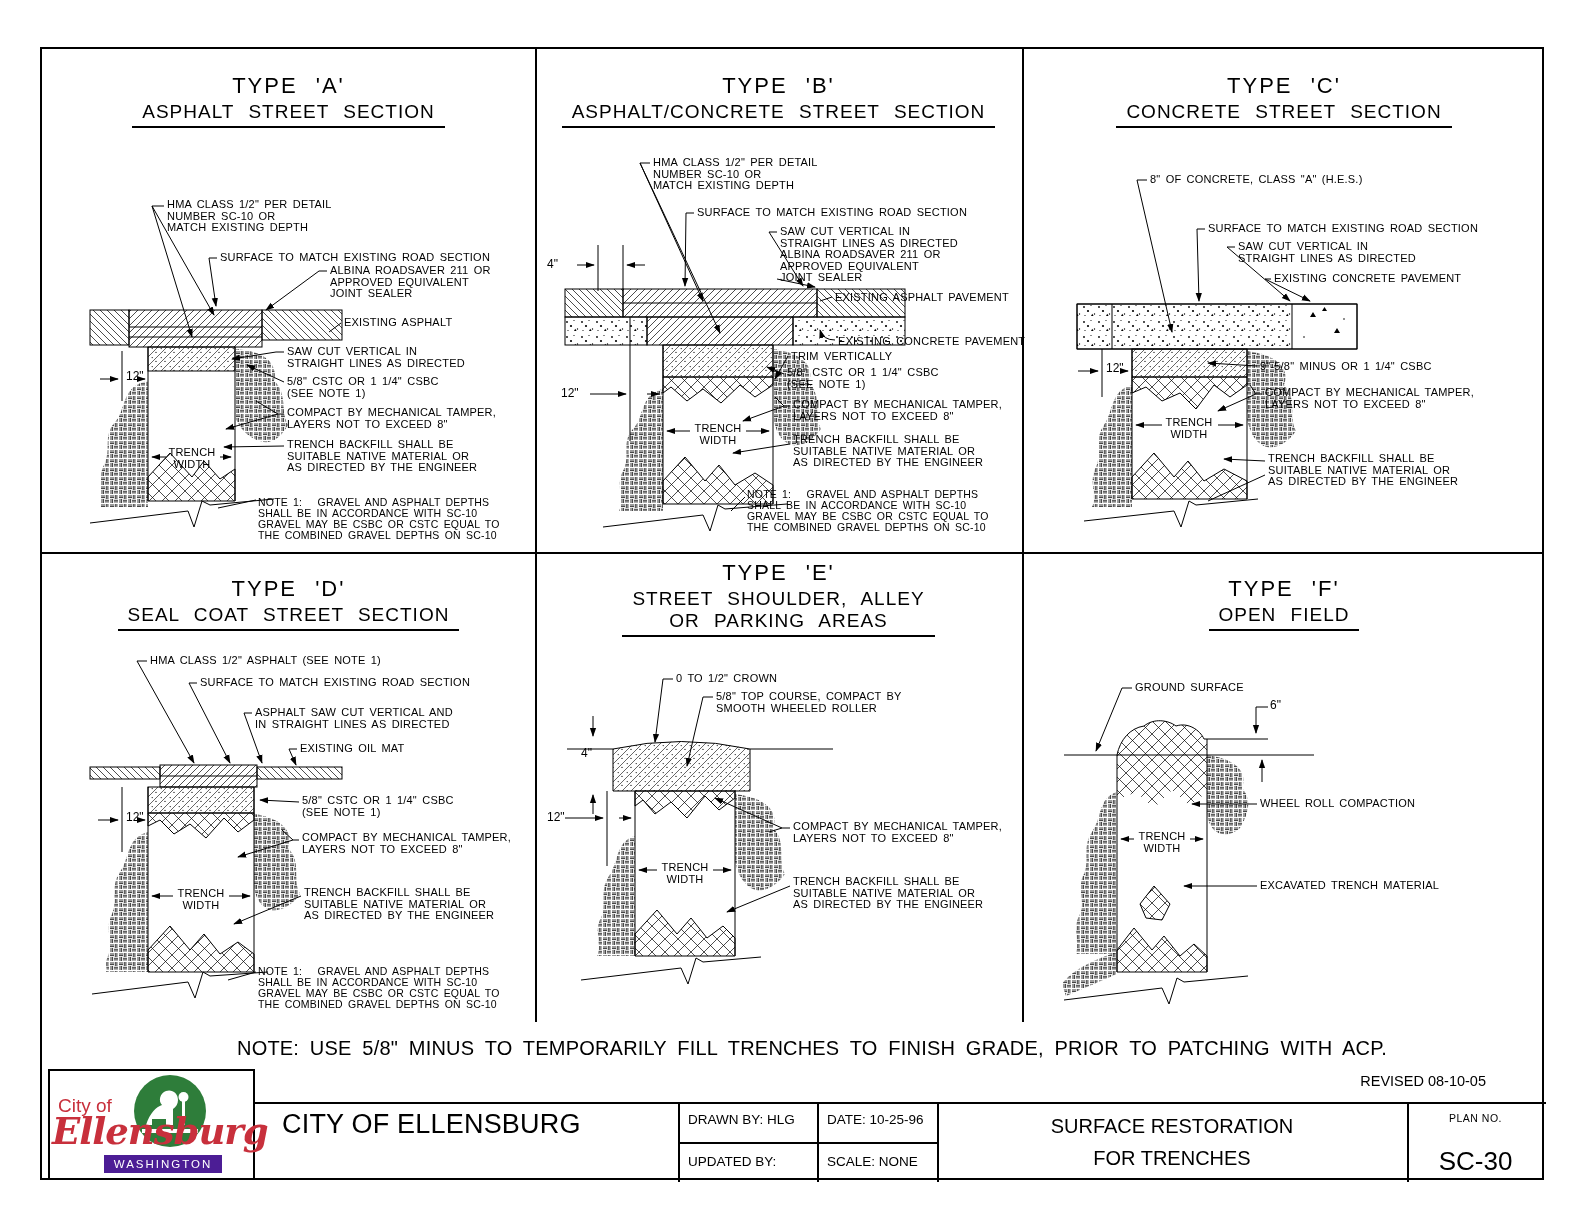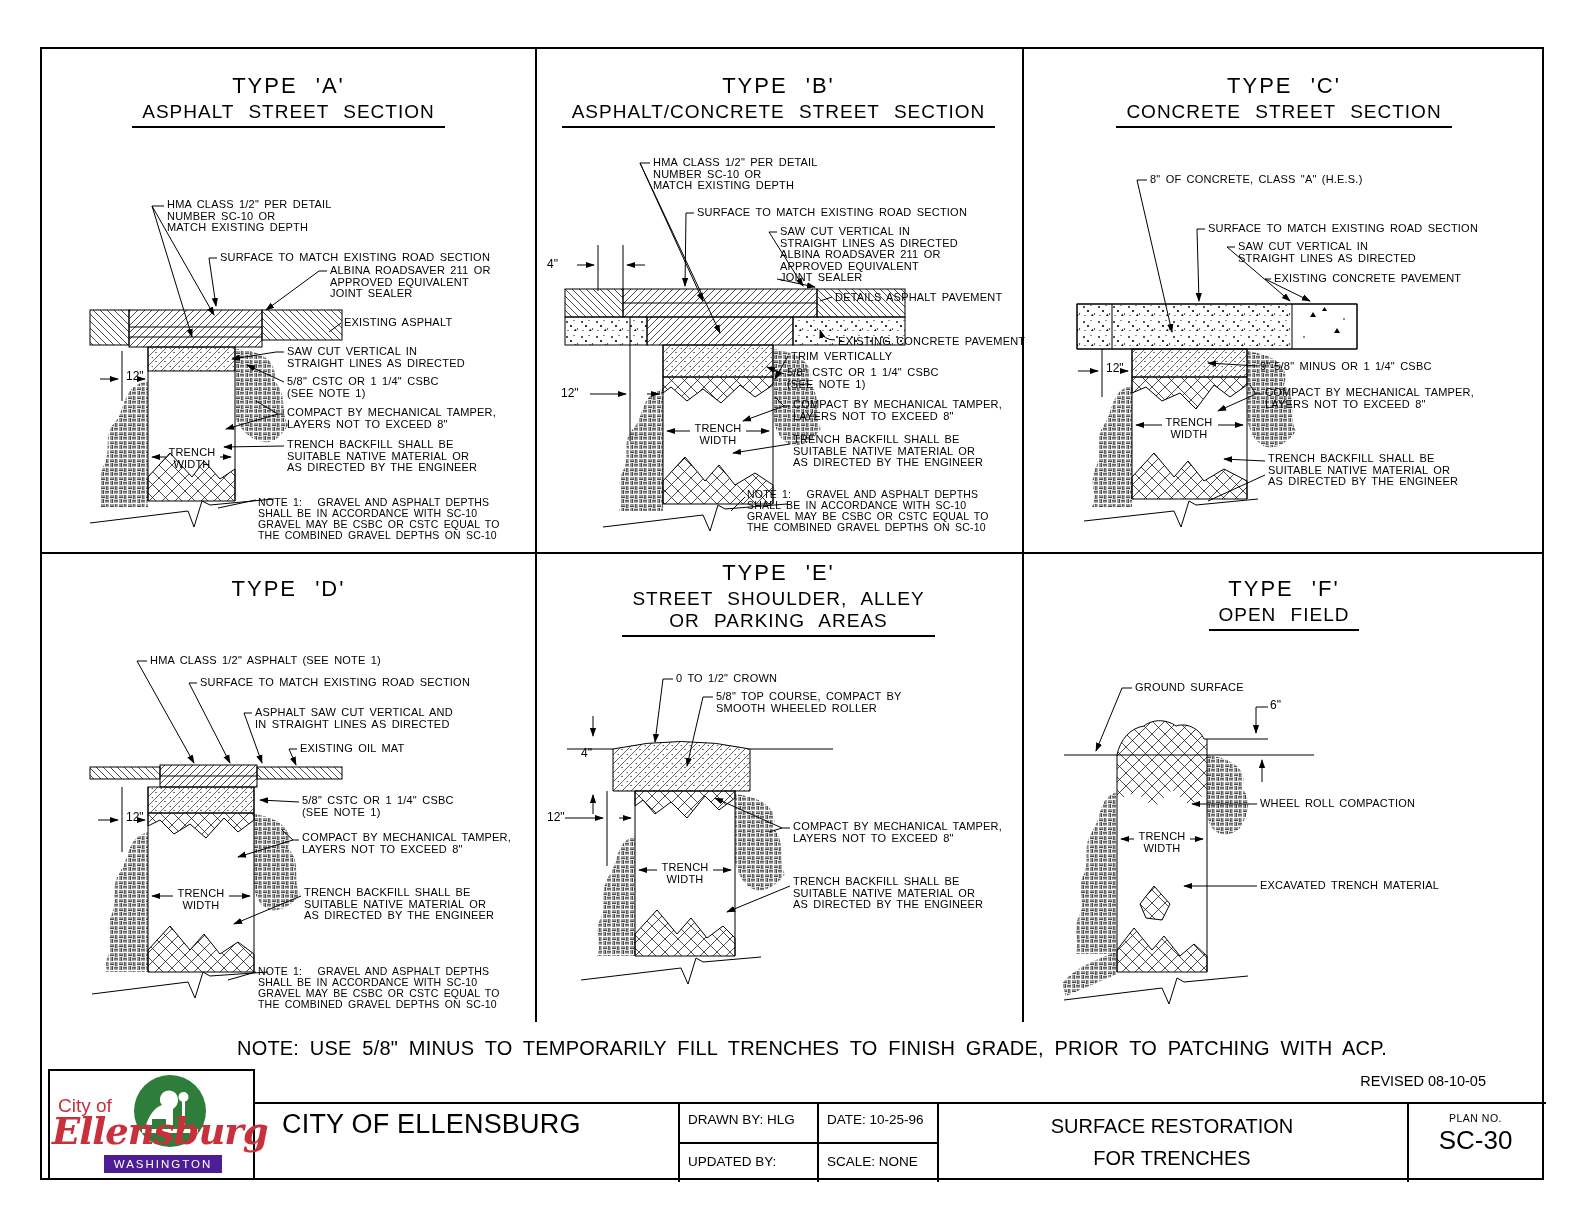--- a/index.html
+++ b/index.html
@@ -24,21 +24,21 @@
   .logo-cityof{position:absolute;left:8px;top:24px;font-size:19px;color:#c8303c;}
   .logo-script{position:absolute;left:2px;top:38px;width:200px;text-align:center;font-family:"DejaVu Serif",serif;font-style:italic;font-weight:bold;font-size:37px;color:#c8303c;letter-spacing:-1px;}
   .logo-band{position:absolute;left:54px;top:84px;width:118px;height:18px;background:#4c1d95;color:#fff;font-size:11.5px;text-align:center;line-height:18px;letter-spacing:2px;}
   .logo-mark{position:absolute;left:82px;top:2px;}
   .tb-org{position:absolute;left:213px;top:1053px;width:423px;height:80px;padding:6px 0 0 27px;}
   .tb-org .l1,.tb-org .l2{font-size:27px;letter-spacing:0.2px;line-height:33px;white-space:nowrap;}
   .tb-small{font-size:13.5px;padding:10px 0 16px 10px;white-space:nowrap;}
   .tb-sheet-title{position:absolute;left:895px;top:1053px;width:470px;height:80px;text-align:center;font-size:20px;line-height:32px;padding-top:8px;box-sizing:border-box;white-space:pre-line;}
   .tb-plan{position:absolute;left:1365px;top:1053px;width:137px;height:80px;text-align:center;}
   .tb-plan .plbl{font-size:10.5px;margin-top:10px;letter-spacing:0.5px;}
-  .tb-plan .pno{font-size:26px;margin-top:1px;}
+  .tb-plan .pno{font-size:26px;margin-top:22px;}
 </style>
 </head>
 <body>
 
 <svg width="0" height="0" style="position:absolute" aria-hidden="true">
 <defs>
   <marker id="arr" viewBox="0 0 10 10" refX="9" refY="5" markerWidth="9" markerHeight="9" orient="auto-start-reverse">
     <path d="M0,1.5 L10,5 L0,8.5 z" fill="#000"></path>
   </marker>
   <pattern id="hA" width="7" height="7" patternUnits="userSpaceOnUse">
@@ -188,21 +188,21 @@
     </svg>
     <div class="lbl" style="left:118px;top:108px">HMA CLASS 1/2" PER DETAIL
 NUMBER SC-10 OR
 MATCH EXISTING DEPTH</div>
     <div class="lbl" style="left:162px;top:158px">SURFACE TO MATCH EXISTING ROAD SECTION</div>
     <div class="lbl" style="left:245px;top:177px">SAW CUT VERTICAL IN
 STRAIGHT LINES AS DIRECTED
 ALBINA ROADSAVER 211 OR
 APPROVED EQUIVALENT
 JOINT SEALER</div>
-    <div class="lbl" style="left:300px;top:243px">DETAILS ASPHALT PAVEMENT</div>
+    <div class="lbl" style="left:300px;top:243px">EXISTING ASPHALT PAVEMENT</div>
     <div class="lbl" style="left:303px;top:287px">EXISTING CONCRETE PAVEMENT</div>
     <div class="lbl" style="left:256px;top:302px">TRIM VERTICALLY</div>
     <div class="lbl" style="left:252px;top:318px">5/8" CSTC OR 1 1/4" CSBC
 (SEE NOTE 1)</div>
     <div class="lbl" style="left:258px;top:350px">COMPACT BY MECHANICAL TAMPER,
 LAYERS NOT TO EXCEED 8"</div>
     <div class="lbl" style="left:258px;top:385px">TRENCH BACKFILL SHALL BE
 SUITABLE NATIVE MATERIAL OR
 AS DIRECTED BY THE ENGINEER</div>
     <div class="lbl noteblock" style="left:212px;top:440px">NOTE 1:   GRAVEL AND ASPHALT DEPTHS
@@ -266,20 +266,21 @@
     <div class="lbl" style="left:246px;top:404px">TRENCH BACKFILL SHALL BE
 SUITABLE NATIVE MATERIAL OR
 AS DIRECTED BY THE ENGINEER</div>
     <div class="dim" style="left:84px;top:312px">12"</div>
     <div class="lbl tw" style="left:137px;top:368px">TRENCH
 WIDTH</div>
   </section>
 
   <section class="panel" style="left:0;top:503px;width:493px;height:470px">
     <h2>TYPE 'D'</h2>
+    <h3>SEAL COAT STREET SECTION</h3>
     <svg width="493" height="470">
       <g stroke="#000" fill="none" stroke-width="1">
         <rect x="48" y="215" width="70" height="12" fill="url(#hB)"></rect>
         <rect x="118" y="213" width="97" height="22" fill="url(#hA)"></rect>
         <path d="M118,224 H215"></path>
         <rect x="215" y="215" width="85" height="12" fill="url(#hB)"></rect>
         <rect x="106" y="235" width="106" height="26" fill="url(#hC)"></rect>
         <path d="M106,235 V420 M212,235 V420"></path>
         <polygon points="106,261 212,261 212,268 196,280 182,266 164,286 148,272 132,282 118,268 106,274" fill="url(#xx)"></polygon>
         <path d="M106,280 C84,286 88,306 78,320 C68,334 76,348 70,362 C62,376 72,390 66,404 C62,412 66,418 64,420 L106,420 z" fill="url(#wv)" stroke="none"></path>

